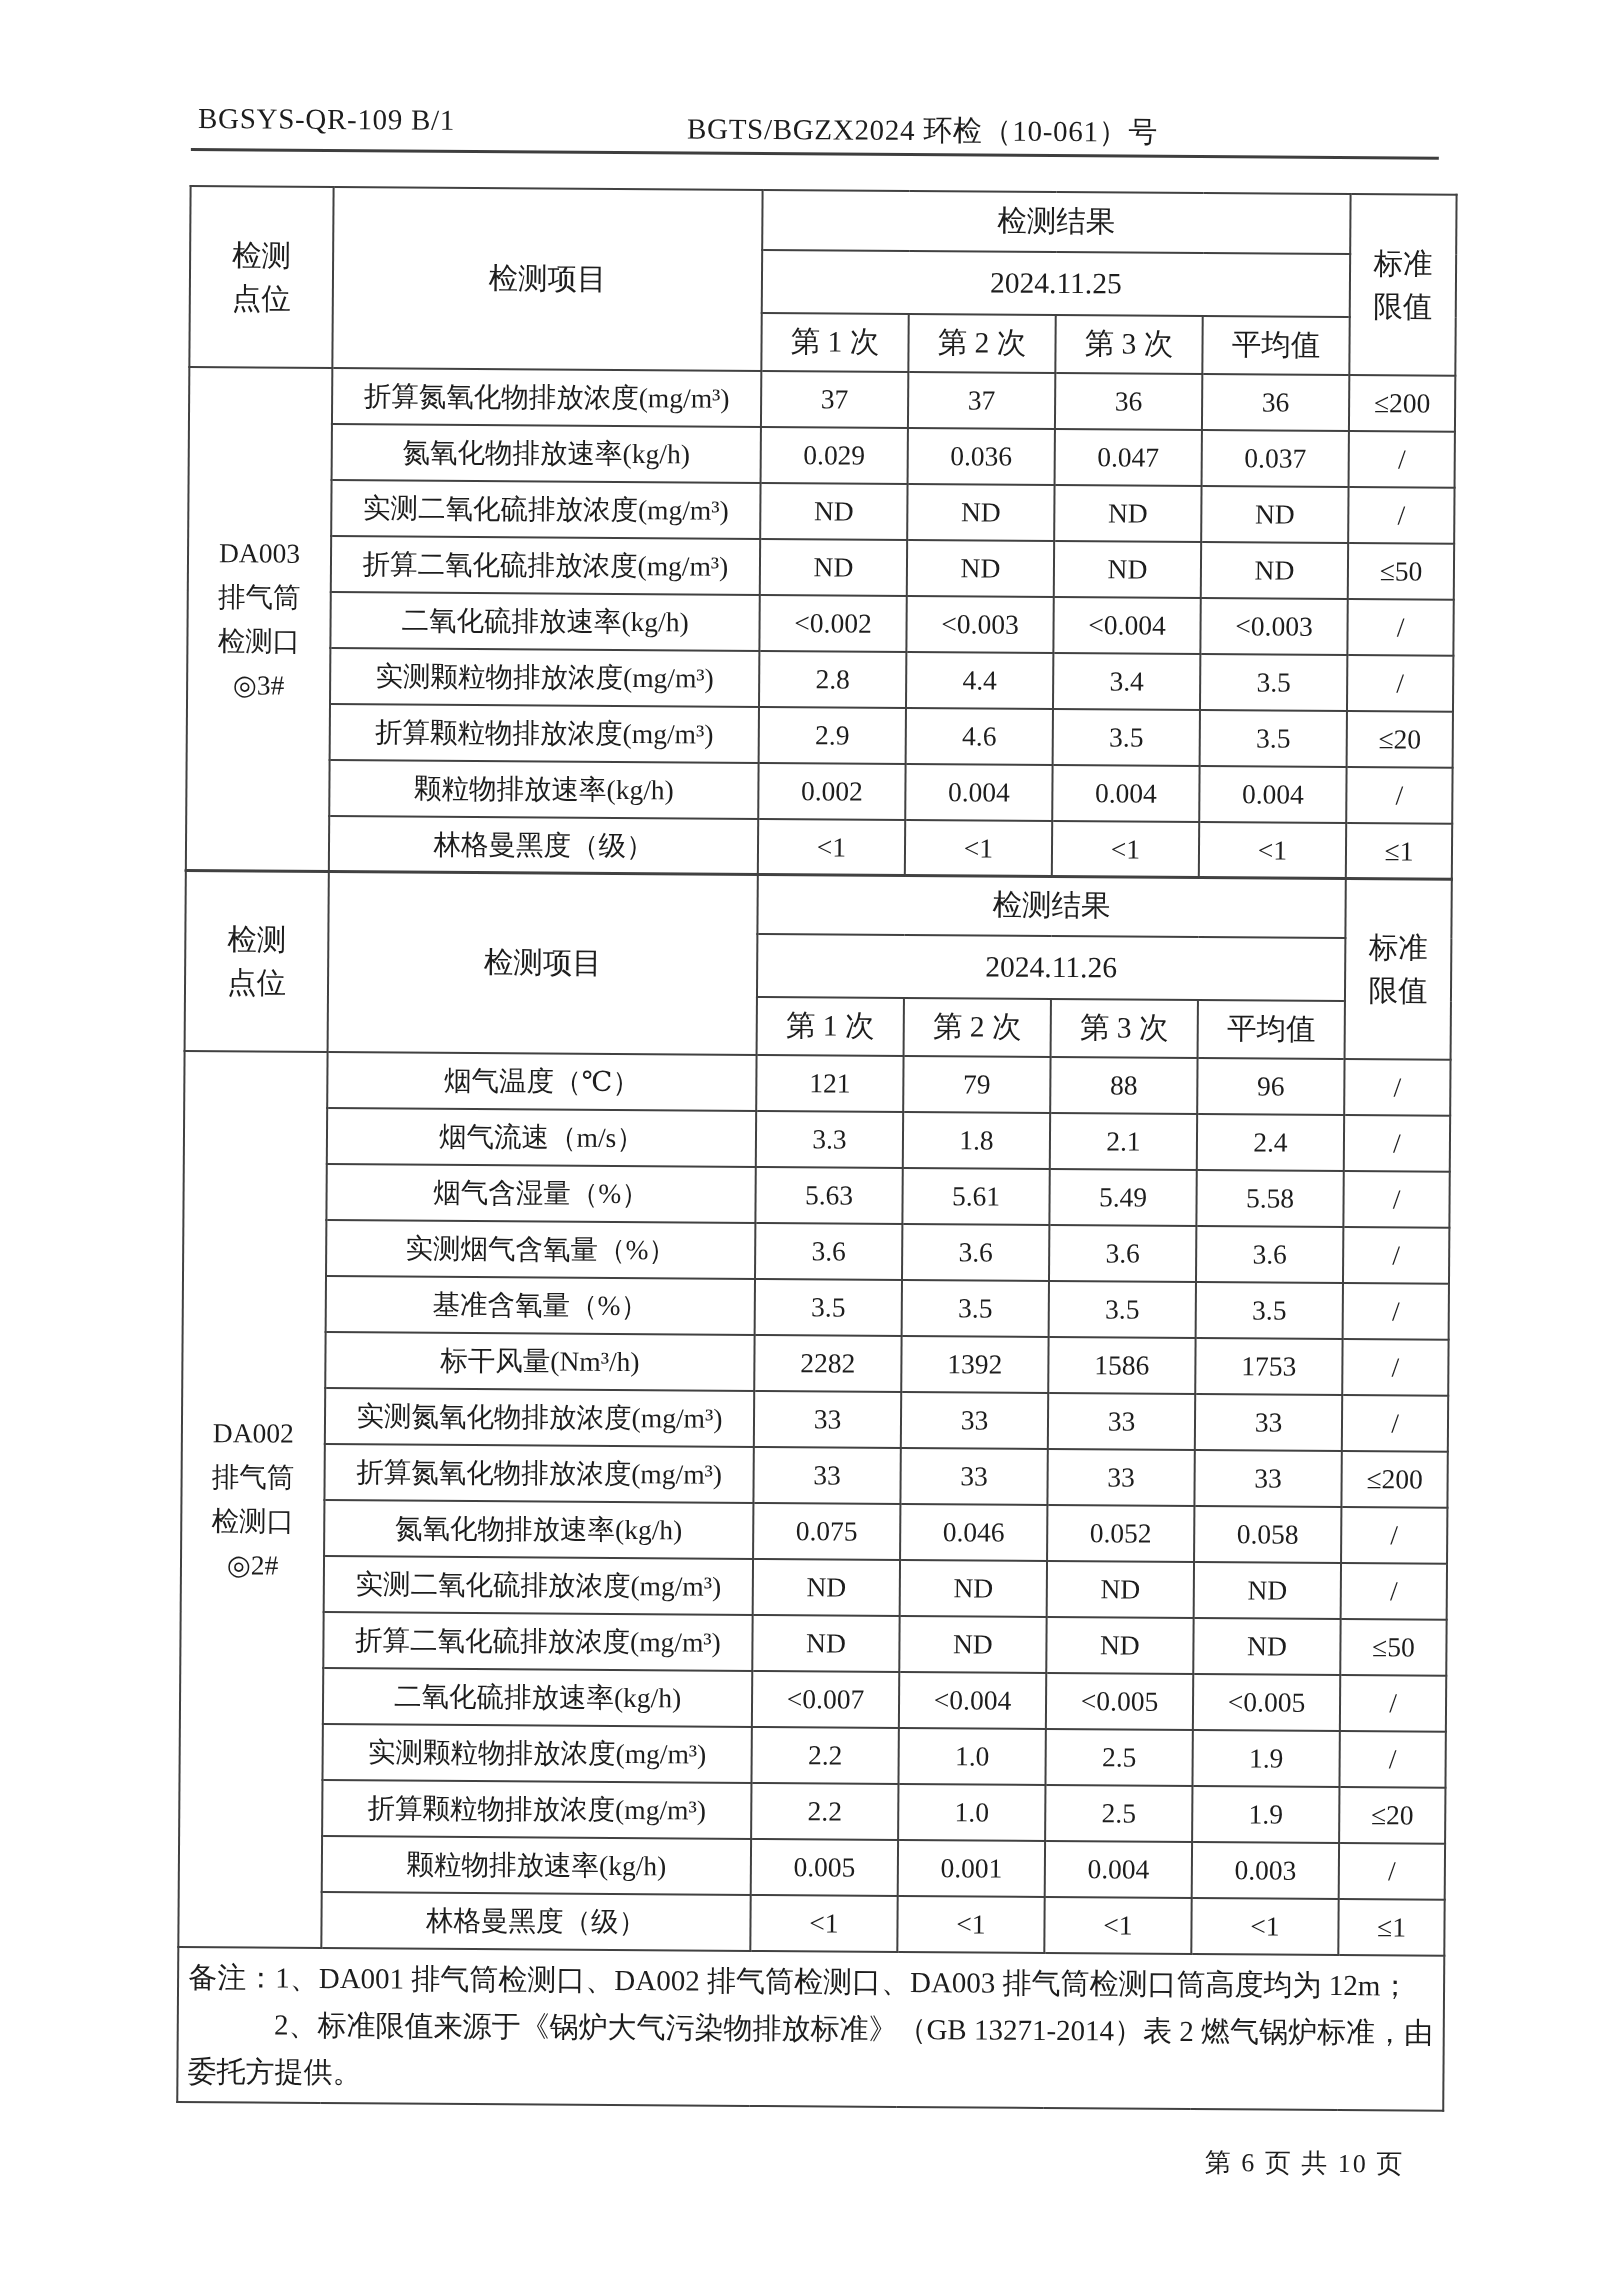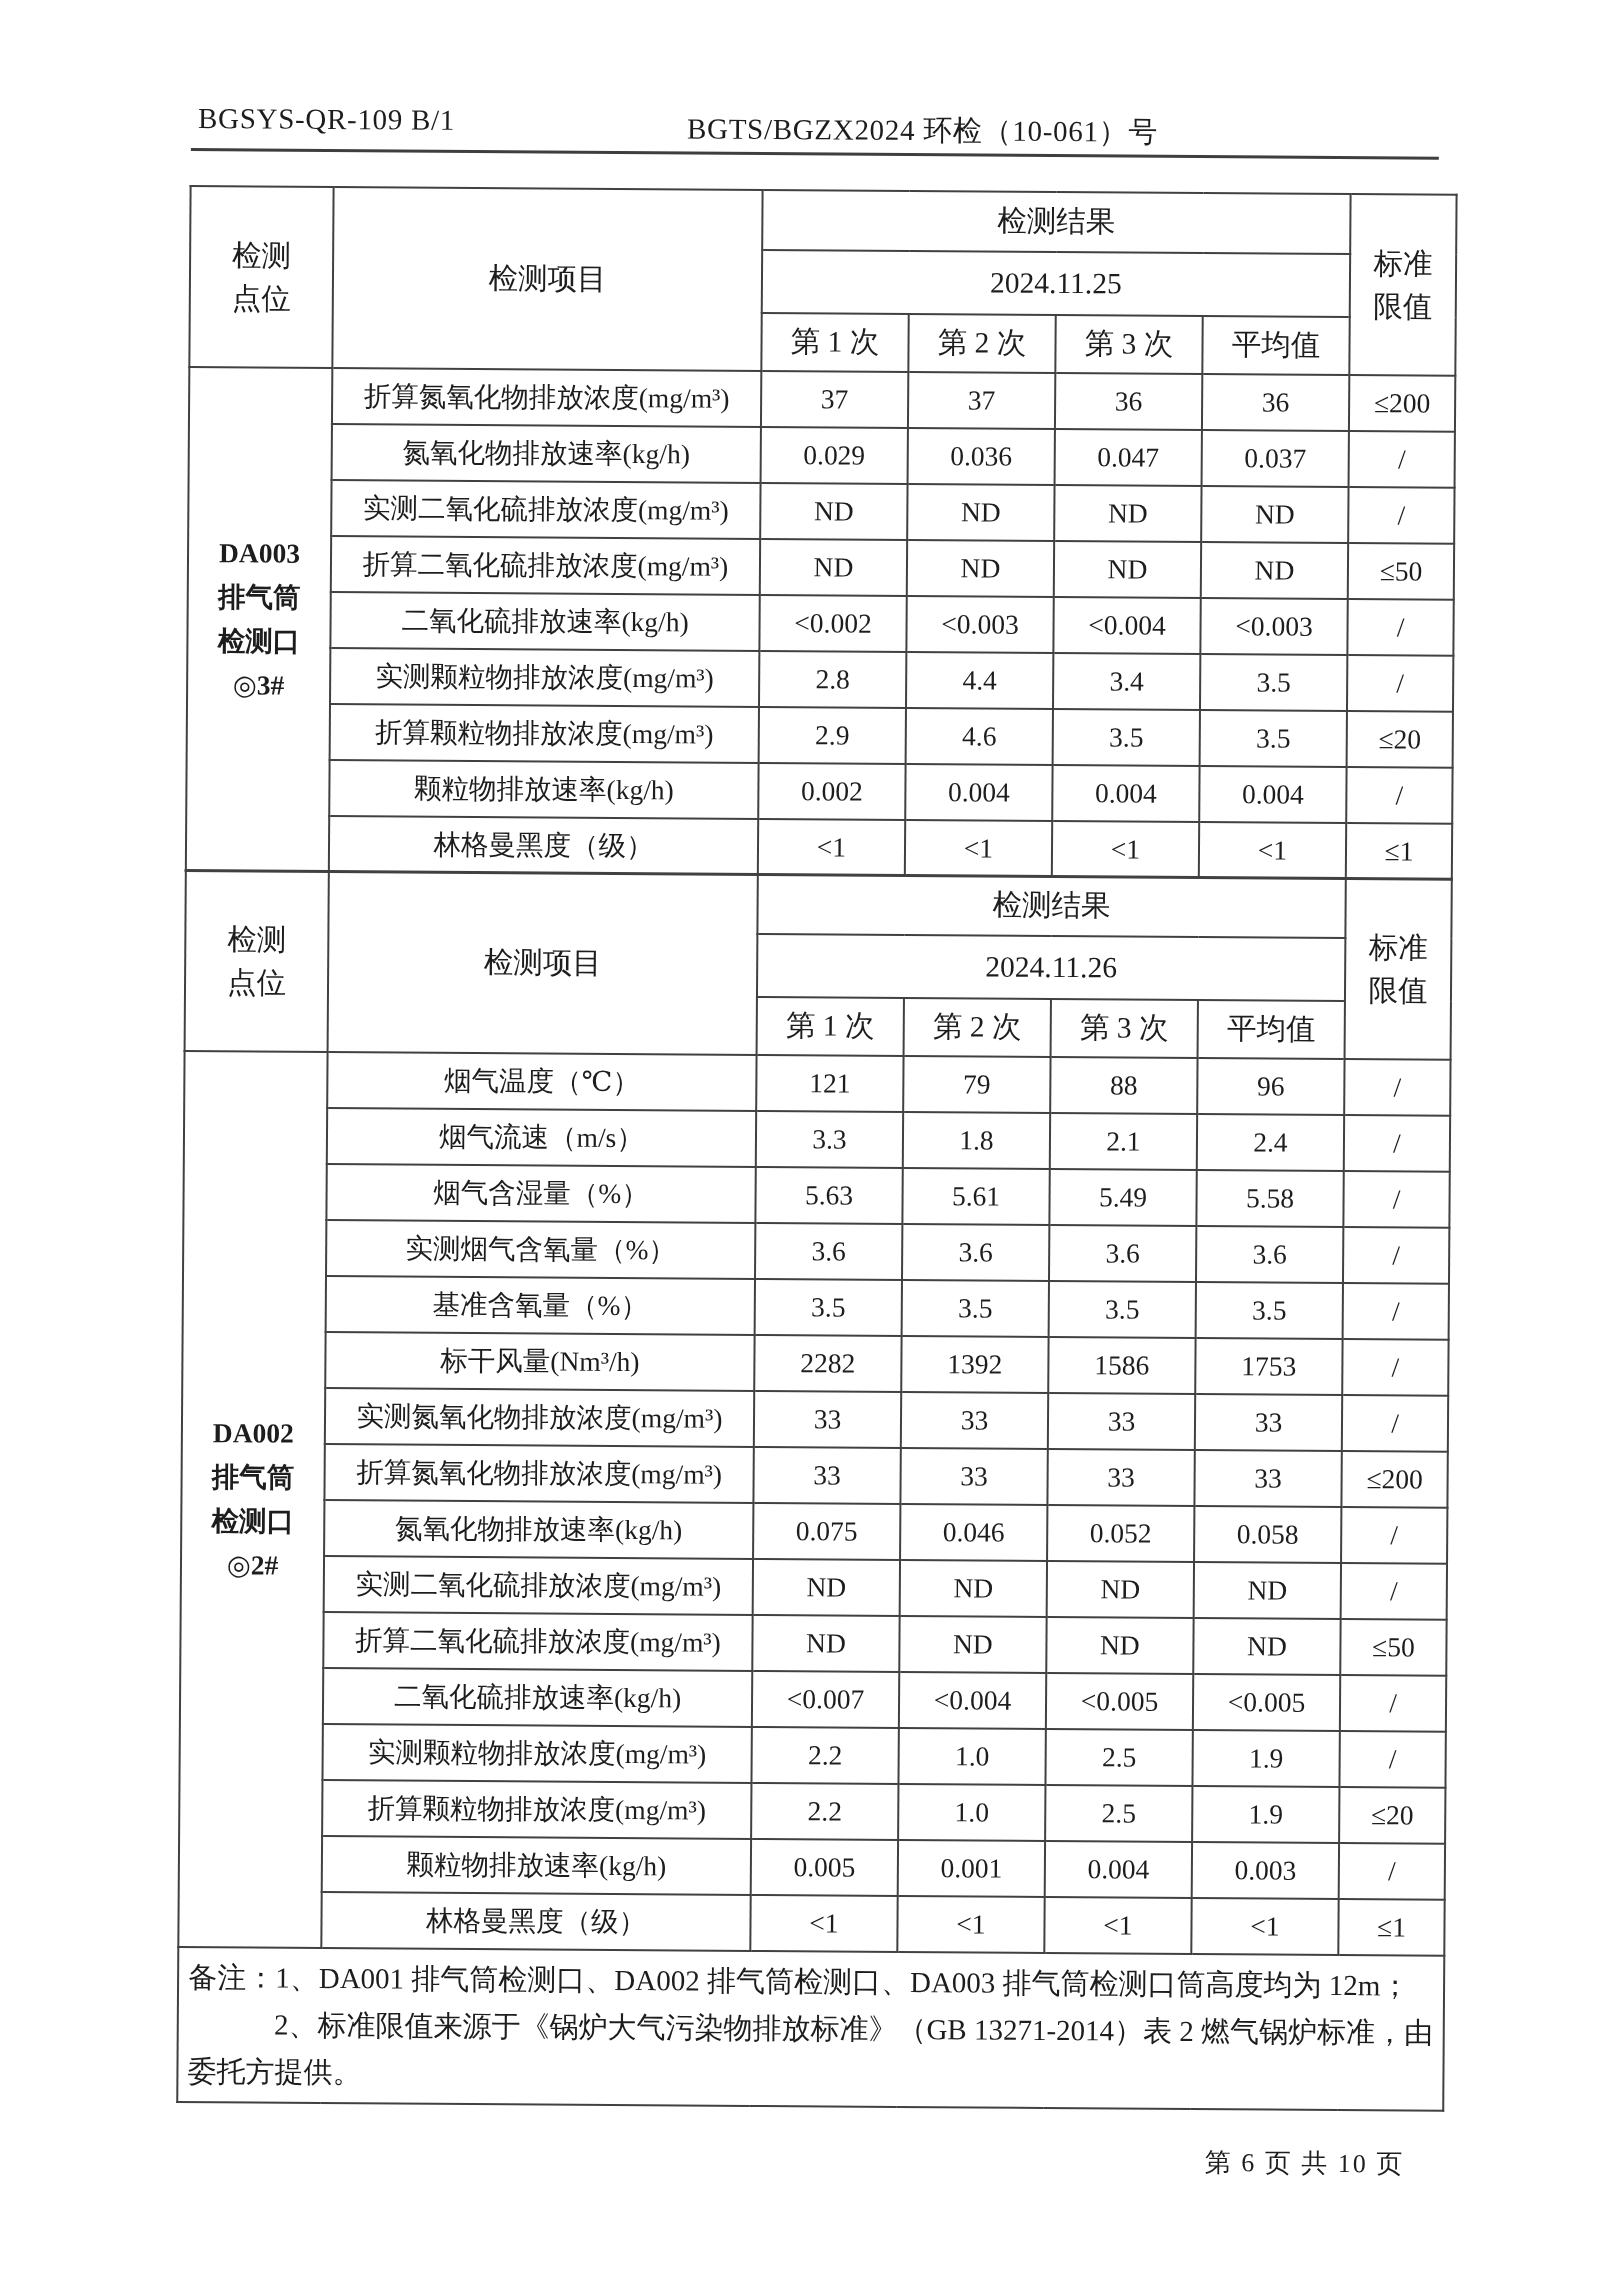--- a/index.html
+++ b/index.html
@@ -25,21 +25,21 @@
     border:2px solid #414141;text-align:center;vertical-align:middle;
     font-weight:normal;padding:0 3.9px;box-sizing:border-box;
   }
   th{font-size:29.5px;}
   .hr1{height:60px;}
   .hr2{height:63px;}
   .hr3{height:58px;}
   .data-row{height:56px;}
   .item-cell,.value-cell,.limit-cell{font-size:27.5px;}
   .point-cell{font-size:27.5px;line-height:1.6;}
-  .point-line{white-space:nowrap;font-weight:bold;}
+  .point-line{white-space:nowrap;}
   .narrow-th div{line-height:1.45;}
   .remark-cell{
     text-align:left;font-size:29px;line-height:1.62;
     padding:5.2px 9.2px 6.5px 9.2px;
   }
   .remark-line{white-space:nowrap;}
   .remark-line.indent{padding-left:86px;}
   .page-footer{position:absolute;left:1219px;top:2138px;font-size:26px;letter-spacing:2px;}
 </style>
 </head>

